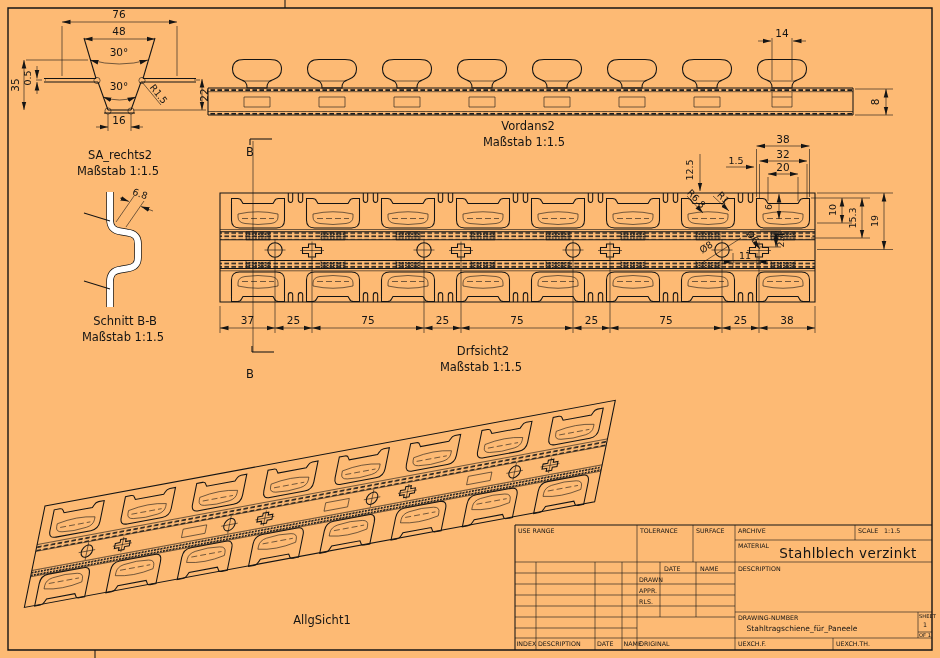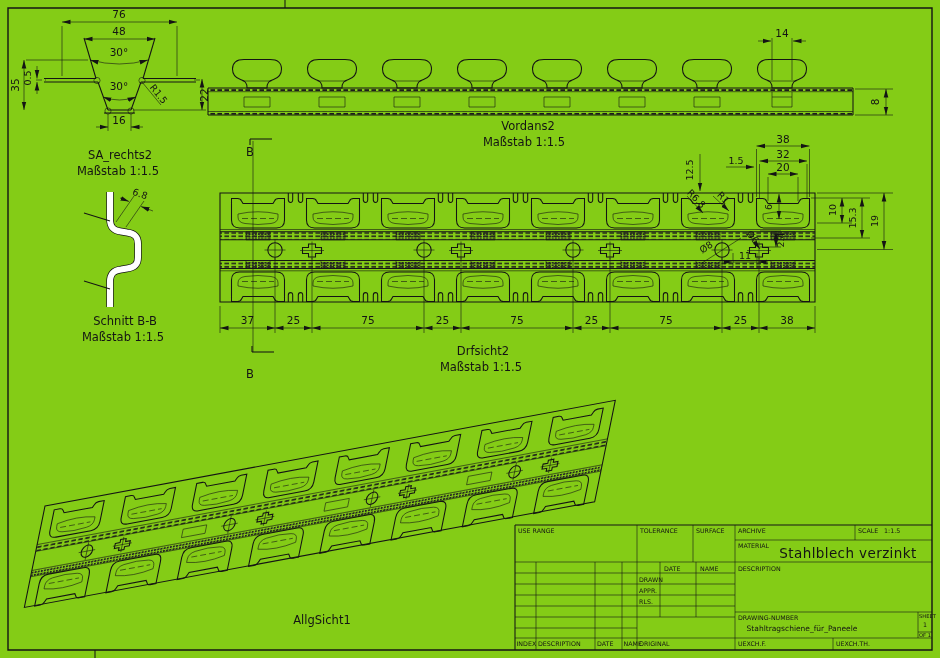--- a/index.html
+++ b/index.html
@@ -1,16 +1,16 @@
 <!DOCTYPE html>
 <html><head>
 <meta charset="utf-8">
 <style>
   html,body{margin:0;padding:0;background:#e8e8e8;}
-  .page{position:relative;width:940px;height:658px;background:#84cc16;overflow:hidden;
+  .page{position:relative;width:940px;height:658px;background:#fdba74;overflow:hidden;
         font-family:"DejaVu Sans", sans-serif;}
   svg{position:absolute;left:0;top:0;}
   svg *{vector-effect:non-scaling-stroke;}
   .o{stroke:#141414;stroke-width:1.05;fill:none;}
   .t{stroke:#141414;stroke-width:0.6;fill:none;}
   .d{stroke:#141414;stroke-width:0.6;fill:none;}
   .dd{stroke-dasharray:6 3;}
   text{fill:#141414;stroke:none;font-family:"DejaVu Sans", sans-serif;}
   .dt{font-size:10.5px;}
   .dts{font-size:9.5px;}

